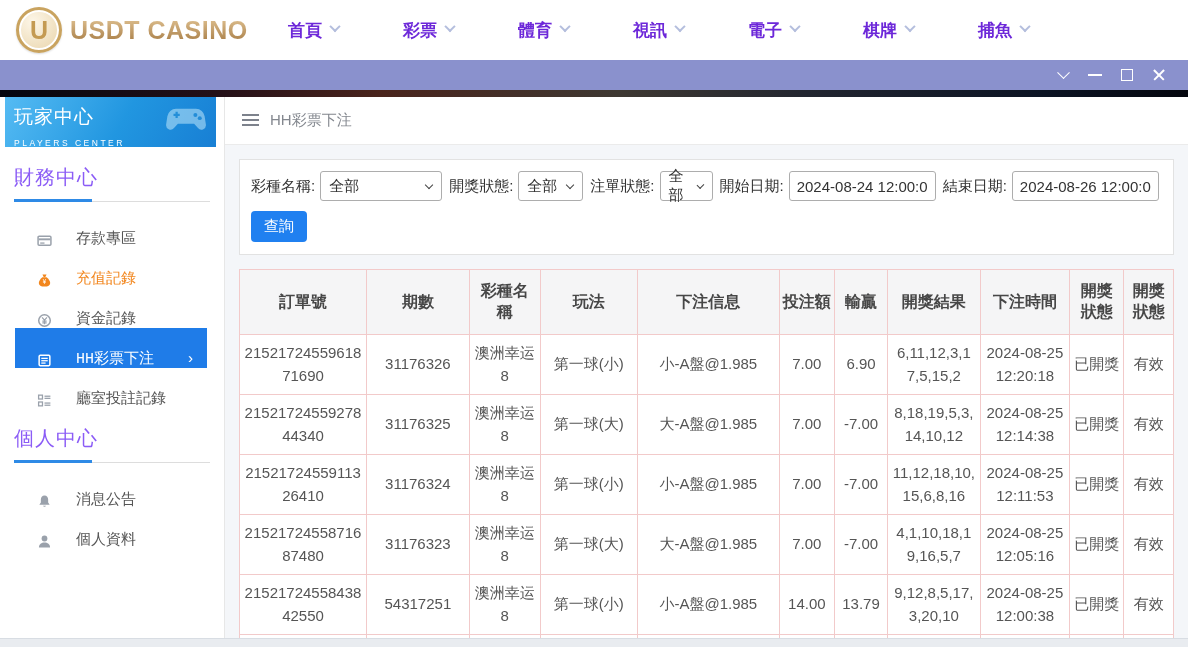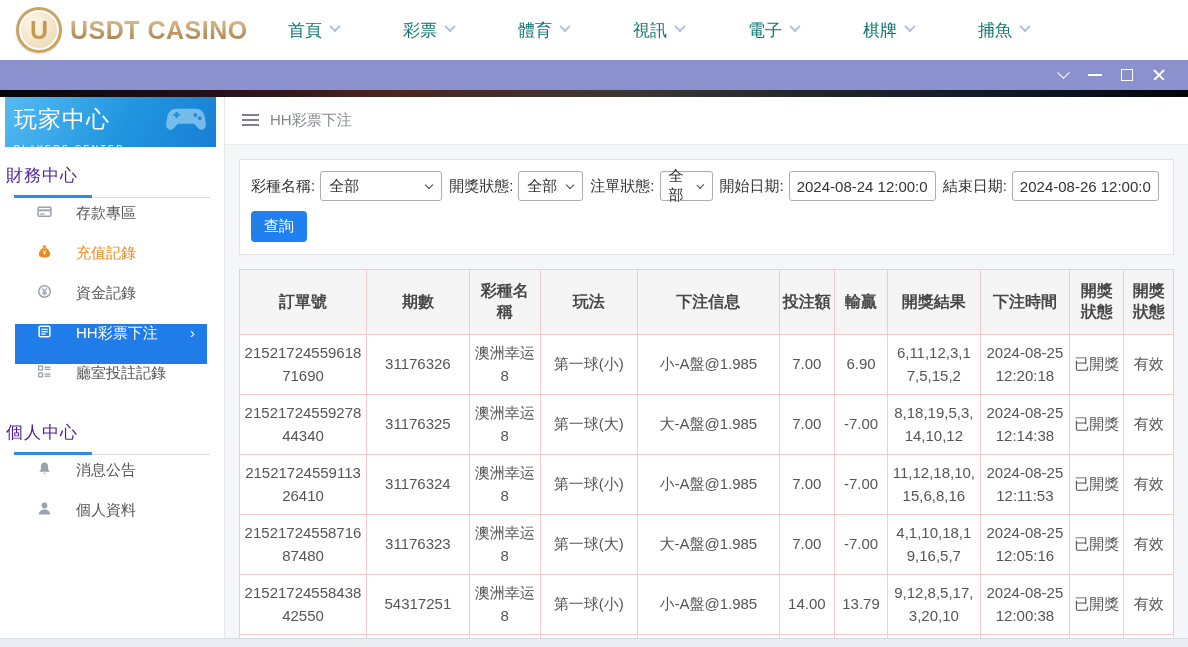--- a/index.html
+++ b/index.html
@@ -12,21 +12,21 @@
   .logo { display:flex; align-items:center; width:232px; }
   .logo-badge { width:46px; height:46px; border-radius:50%; border:3px solid #c9a35f;
     background:radial-gradient(circle at 35% 30%, #fdf6e8, #e8d3a8); display:flex; align-items:center; justify-content:center;
     box-shadow:inset 0 0 0 2px #fff, 0 1px 2px rgba(0,0,0,.15); }
   .logo-badge span { font-size:25px; font-weight:bold; color:#c49a52; }
   .logo-text { margin-left:8px; font-size:25px; font-weight:bold; letter-spacing:.5px; color:#b08d57;
     background:linear-gradient(180deg,#dcbd8d 10%, #a97f48 90%); -webkit-background-clip:text; background-clip:text;
     -webkit-text-fill-color:transparent; white-space:nowrap; }
   .nav-items { display:flex; align-items:center; margin-left:40px; }
   .nav-item { display:flex; align-items:center; margin-right:64px; cursor:pointer; }
-  .nav-item .lbl { font-size:17px; color:#0f766e; }
+  .nav-item .lbl { font-size:17px; color:#6d28d9;font-weight:bold; }
   .chev { display:inline-block; width:8px; height:8px; border-right:2px solid #b4bedd; border-bottom:2px solid #b4bedd;
     transform:rotate(45deg) translate(-1px,-1px); margin-left:9px; margin-top:-4px; }
 
   
   .titlebar { height:30px; background:#8a91cd; display:flex; align-items:center; justify-content:flex-end; padding-right:14px; }
   .wc { display:flex; align-items:center; }
   .wc > div { width:30px; height:24px; display:flex; align-items:center; justify-content:center; cursor:pointer; margin-left:2px; }
   .wc-chevron i { display:block; width:9px; height:9px; border-right:1.5px solid #fff; border-bottom:1.5px solid #fff; transform:rotate(45deg) translate(-2px,-2px); }
   .wc-min i { display:block; width:14px; height:2px; background:#fff; }
   .wc-max i { display:block; width:12px; height:12px; border:1.5px solid #fff; }
@@ -37,29 +37,29 @@
 
   .dark-strip { height:7px; background:linear-gradient(90deg,#04060e 0%,#241018 18%,#4a241c 32%,#3e3832 52%,#222630 68%,#0c1424 88%,#04060e 100%); }
 
   
   .page-body { display:flex; height:550px; background:#f4f6f9; }
 
   
   .sidebar { width:225px; background:#fff; border-right:1px solid #e7e7e7; flex-shrink:0; overflow:hidden; }
   .side-header { margin:0 8px 0 5px; height:50px; background:linear-gradient(120deg,#55bbf3 0%,#2196e0 55%,#187fd4 100%);
     color:#fff; padding:7px 10px 0 9px; position:relative; overflow:hidden; }
-  .side-header .t1 { font-size:23px; letter-spacing:1px;font-family:Liberation Serif, serif; }
+  .side-header .t1 { font-size:19px; letter-spacing:1px;font-family:Liberation Serif, serif; }
   .side-header .t2 { font-size:8.5px; letter-spacing:2.5px; margin-top:8px; }
   .side-header svg { position:absolute; right:10px; top:8px; opacity:.55; }
-  .side-sec-title { margin:17px 14px 0 6px; font-size:17px; color:#4c1d95; letter-spacing:1px; }
+  .side-sec-title { margin:17px 14px 0 14px; font-size:20px; color:#8b5cf6; letter-spacing:1px; }
   .side-sec-rule { margin:8px 14px 0 14px; height:3px; position:relative; }
   .side-sec-rule .blue { position:absolute; left:0; top:0; width:78px; height:3px; background:#2e8ae6; }
   .side-sec-rule .gray { position:absolute; left:78px; right:0; bottom:0; height:1px; background:#ddd; }
   .side-items { list-style:none; margin-top:6px; }
-  .side-item { display:flex; align-items:flex-start; height:40px; padding-left:37px; font-size:15px; color:#555; cursor:pointer; position:relative; }
+  .side-item { display:flex; align-items:flex-end; height:40px; padding-left:37px; font-size:15px; color:#555; cursor:pointer; position:relative;font-family:Liberation Mono, monospace; }
   .side-item .icn { width:15px; height:15px; color:#9aa1ab; margin-right:24px; display:flex; align-items:center; }
   .side-item.orange { color:#f2861d; } .side-item.orange .icn { color:#f2861d; }
   .side-item.selected { background:#1f7ce8; color:#fff; margin:0 17px 0 15px; padding-left:22px; }
   .side-item.selected .icn { color:#fff; }
   .side-item .arrow { position:absolute; right:12px; font-size:15px; color:#fff; }
 
   
   .main { flex:1; display:flex; flex-direction:column; overflow:hidden; }
   .breadcrumb { height:48px; background:#fff; border-bottom:1px solid #ebebeb; display:flex; align-items:center; padding-left:17px; flex-shrink:0; }
   .burger { width:17px; height:13px; position:relative; }

